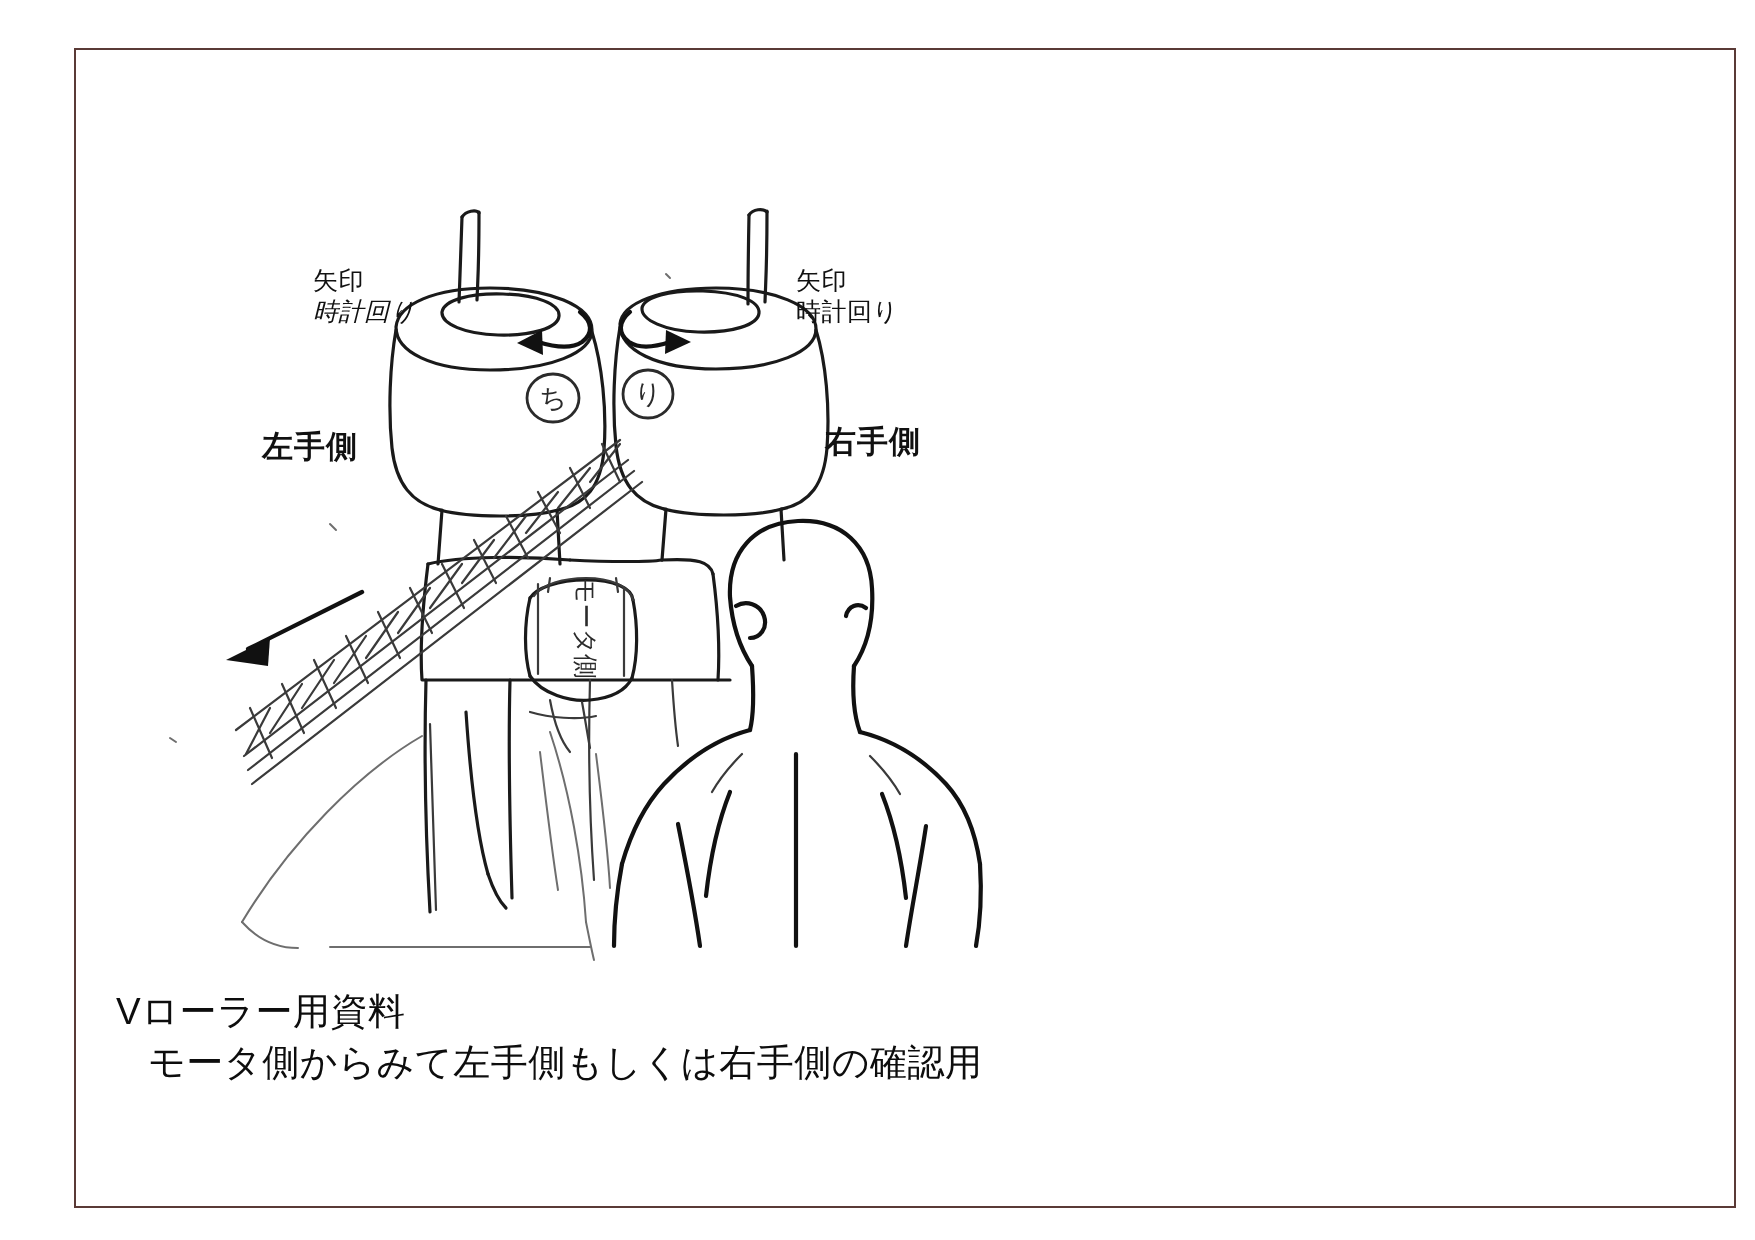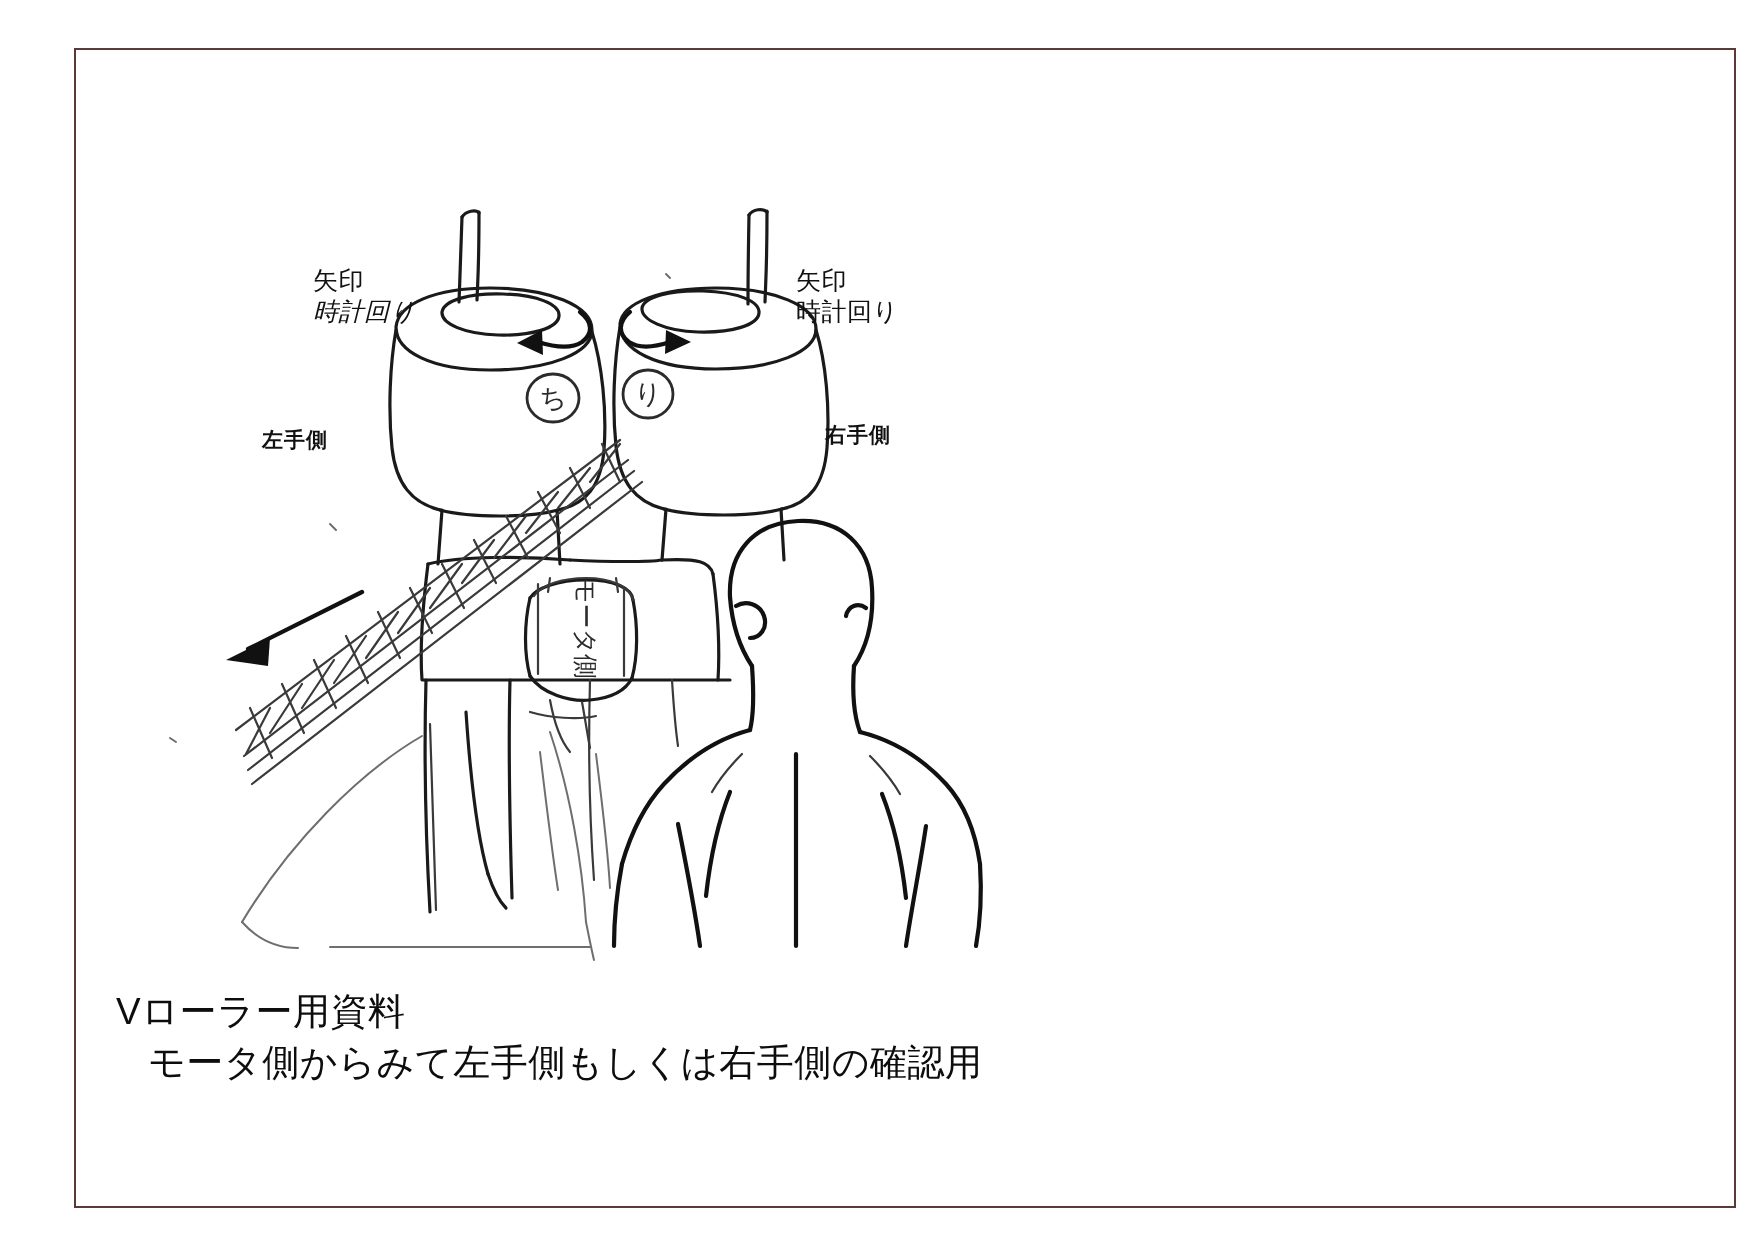--- a/index.html
+++ b/index.html
@@ -49,21 +49,21 @@
     white-space: pre;
     line-height: 1.28;
   }
 
   .lbl-arrow {
     font-size: 25px;
     letter-spacing: 0.5px;
   }
 
   .lbl-side {
-    font-size: 21px;
+    font-size: 31px;
     font-weight: bold;
     letter-spacing: 1px;
   }
 
   .caption {
     position: absolute;
     color: #0d0d0d;
     font-size: 37px;
     white-space: pre;
     letter-spacing: 0.5px;

